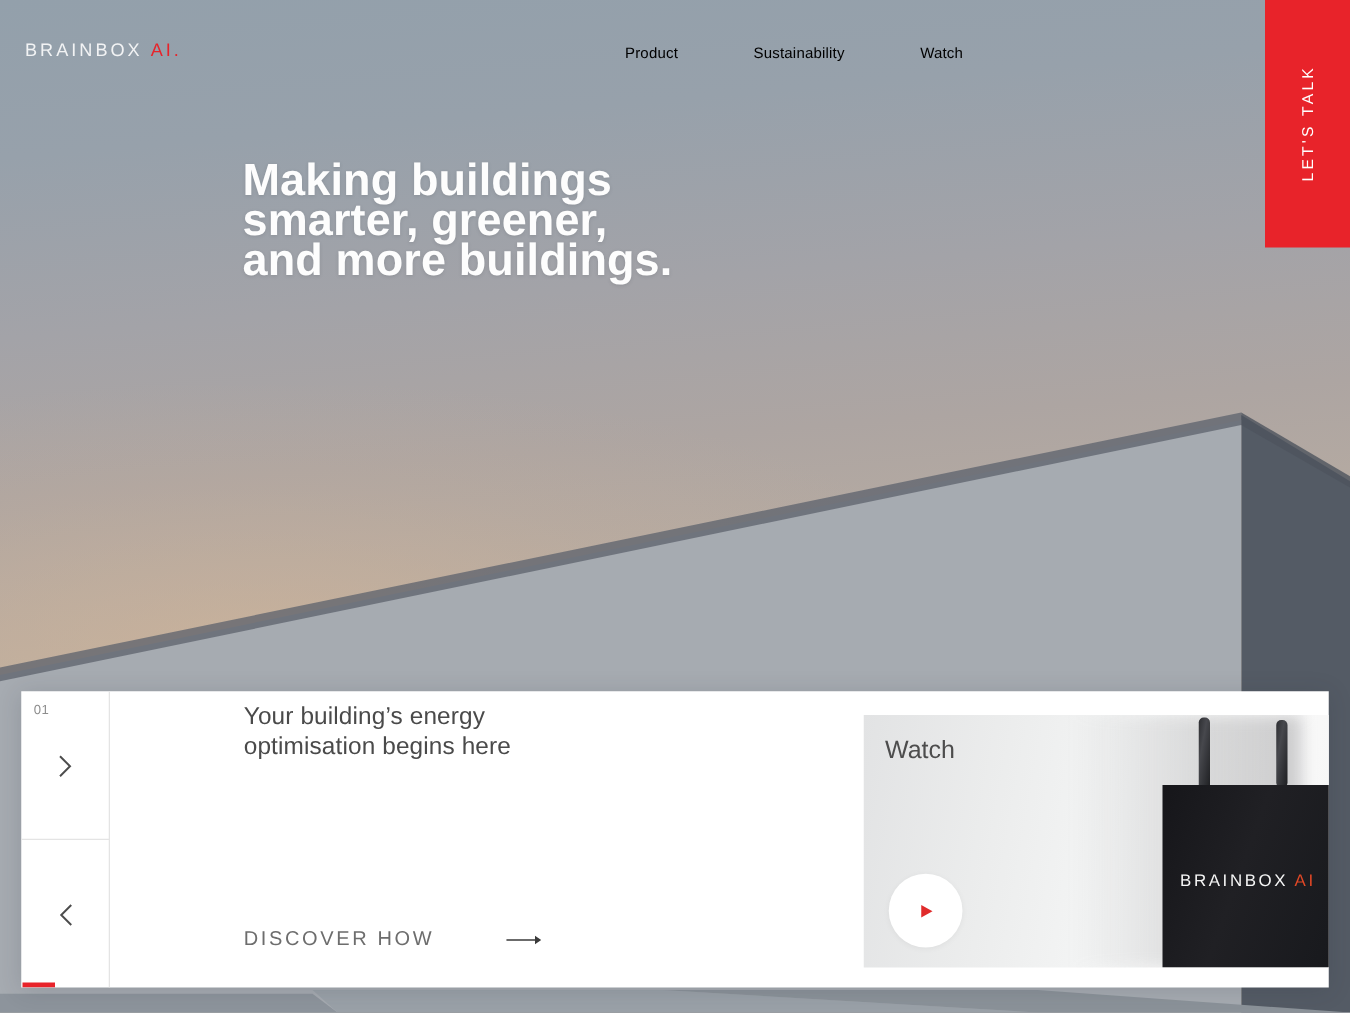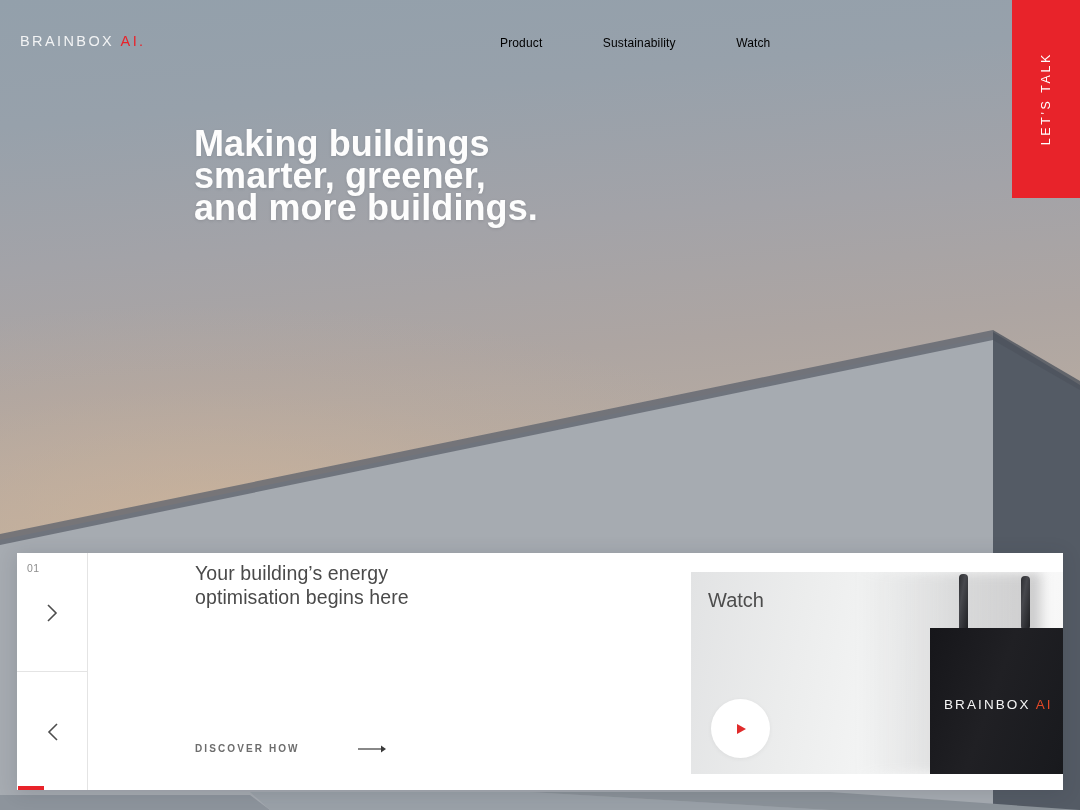--- a/index.html
+++ b/index.html
@@ -116,21 +116,21 @@
   }
   .card-title {
     font-size:19.5px; line-height:24px; color:#4a4a4a; font-weight:400;
     letter-spacing:0.1px;
   }
   .card-cta {
     position:absolute; left:107px; top:190px;
     display:flex; align-items:center; cursor:pointer;
   }
   .cta-label {
-    font-size:10px; letter-spacing:2.1px; color:#6d6d6d;font-weight:bold;
+    font-size:16px; letter-spacing:2.1px; color:#6d6d6d;
   }
   .cta-arrow { margin-left:58px; display:block; }
 
   
   .video {
     position:absolute; left:603px; top:19px;
     width:428px; height:202px;
     background:linear-gradient(100deg,#e2e3e4 0%,#eceded 26%,#f4f5f5 48%,#fafafa 72%,#f2f2f2 100%);
     overflow:hidden; cursor:pointer;
   }

